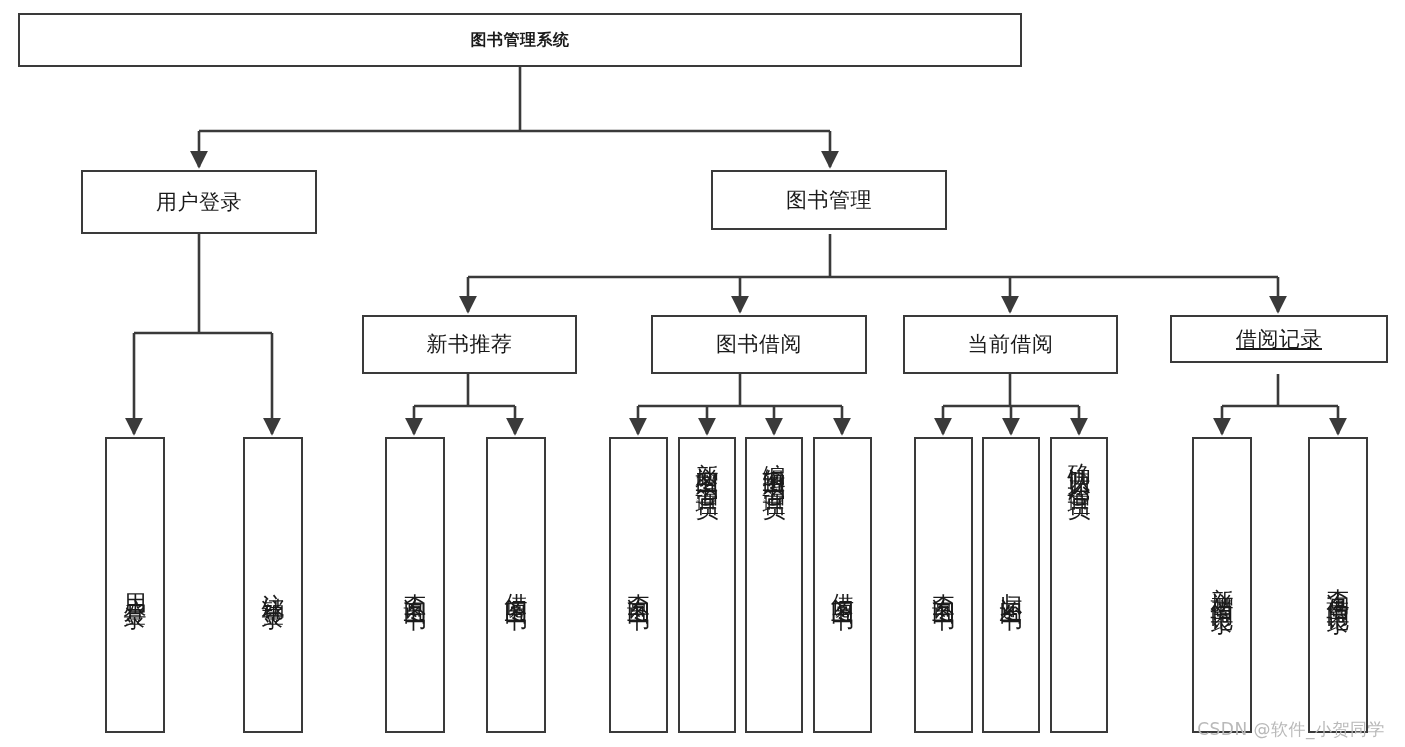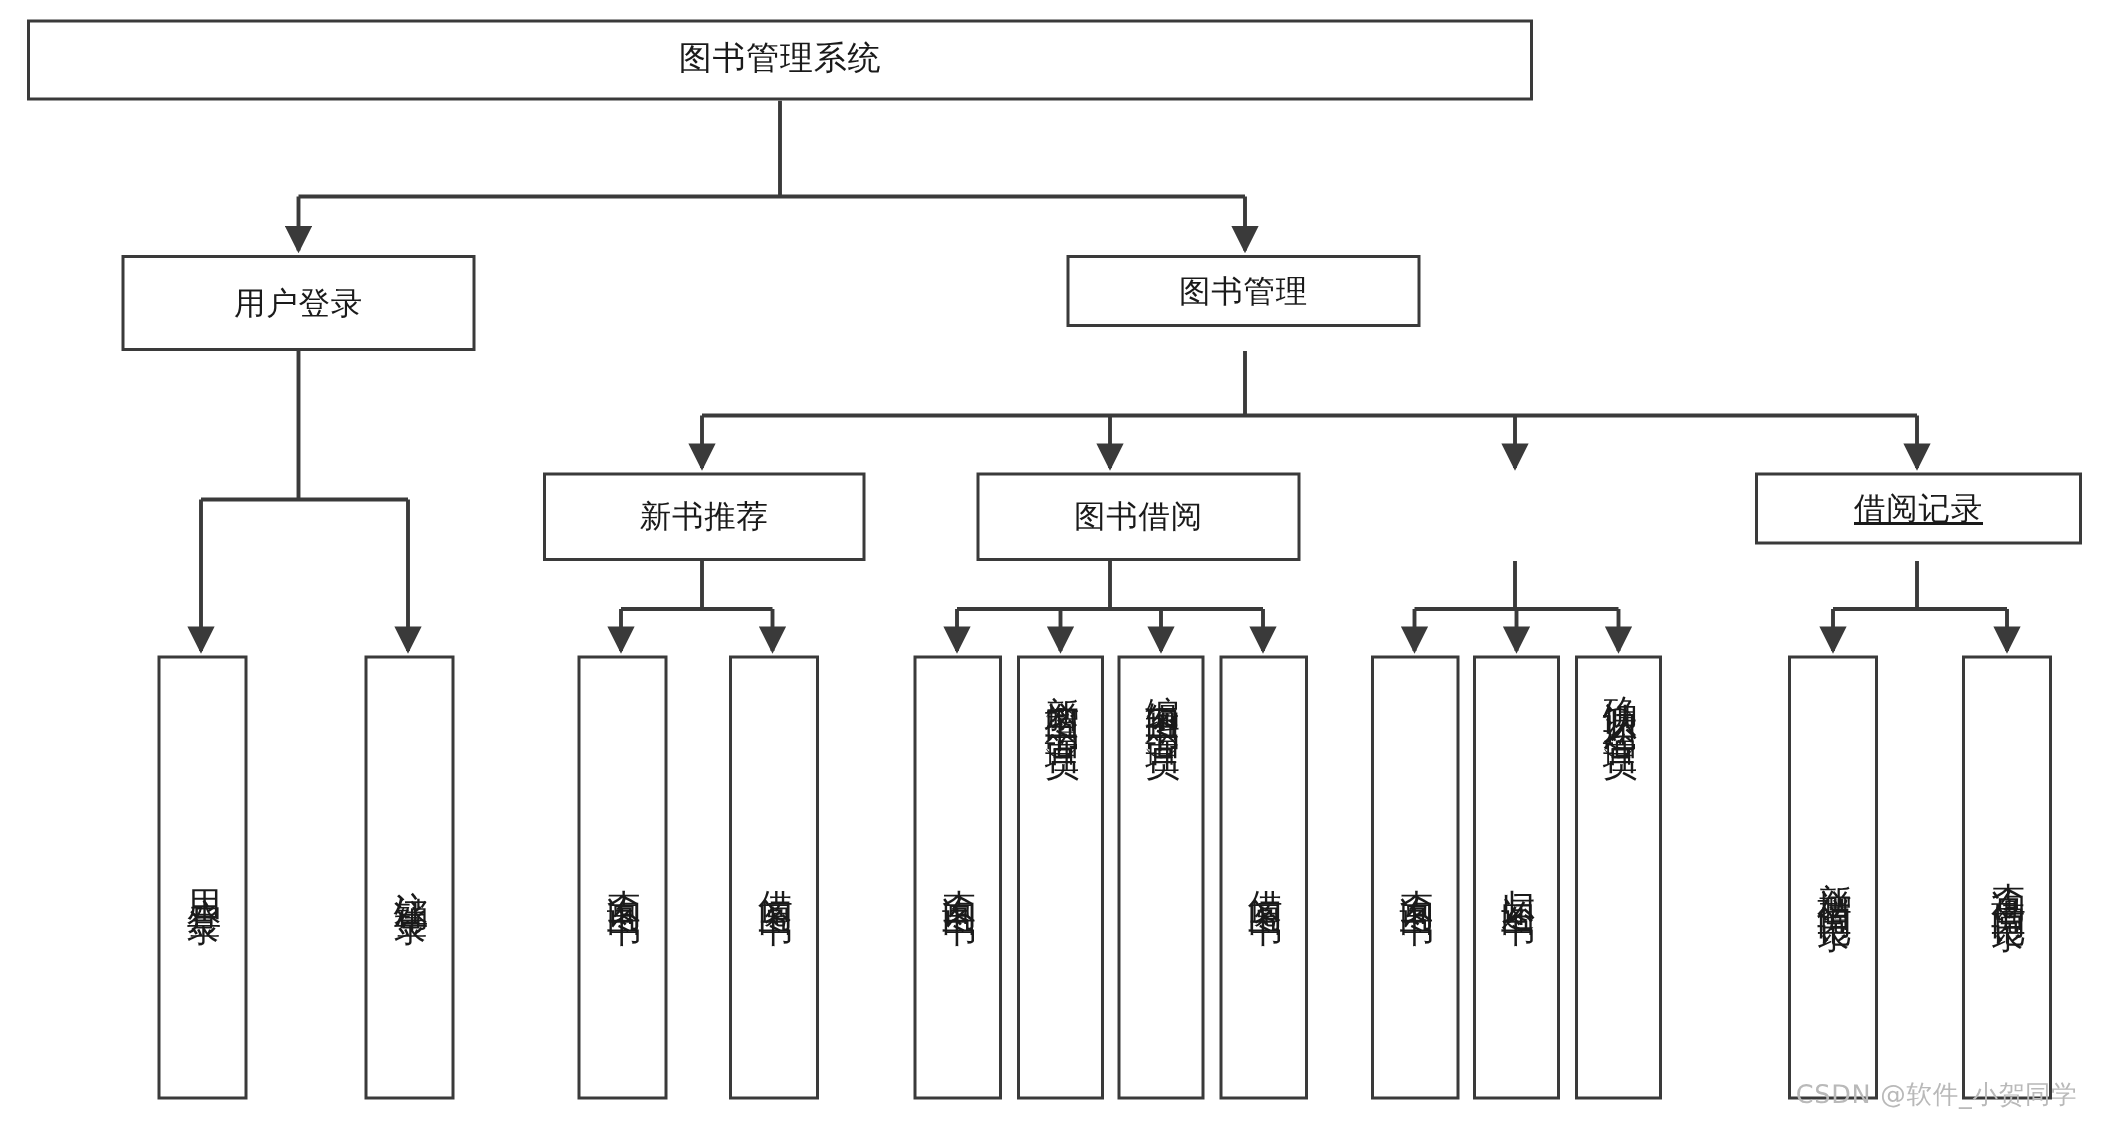--- a/index.html
+++ b/index.html
@@ -43,21 +43,22 @@
     color: #1a1a1a;
   }
   
   .node.horiz .node-label {
     writing-mode: horizontal-tb;
     font-size: 21px;
     line-height: 1.15;
     white-space: nowrap;
   }
   .node.root .node-label {
-    font-size: 22px;
+    font-size: 16px;
+    font-weight: bold;
   }
   
   .node.vert {
     align-items: flex-start;
     justify-content: center;
     padding-top: 6px;
   }
   .node.vert .node-label {
     writing-mode: vertical-rl;
     text-orientation: upright;
@@ -135,30 +136,33 @@
     </g>
   </svg>
 
   <div class="node horiz root" style="left:18px; top:13px; width:1004px; height:54px;">
     <span class="node-label">图书管理系统</span>
   </div>
 
   <div class="node horiz" style="left:81px; top:170px; width:236px; height:64px;">
     <span class="node-label">用户登录</span>
   </div>
-  <div class="node horiz" style="left:711px; top:170px; width:236px; height:48px;">
+  <div class="node horiz" style="left:711px; top:170px; width:236px; height:60px;">
     <span class="node-label">图书管理</span>
   </div>
 
   <div class="node horiz" style="left:362px; top:315px; width:215px; height:59px;">
     <span class="node-label">新书推荐</span>
   </div>
   <div class="node horiz" style="left:651px; top:315px; width:216px; height:59px;">
     <span class="node-label">图书借阅</span>
   </div>
+  <div class="node horiz" style="left:903px; top:315px; width:215px; height:59px;">
+    <span class="node-label">当前借阅</span>
+  </div>
   <div class="node horiz" style="left:1170px; top:315px; width:218px; height:48px;text-decoration:underline;">
     <span class="node-label">借阅记录</span>
   </div>
 
   <div class="node vert centered" style="left:105px; top:437px; width:60px; height:296px;">
     <span class="node-label">用户登录</span>
   </div>
   <div class="node vert centered" style="left:243px; top:437px; width:60px; height:296px;">
     <span class="node-label">注销登录</span>
   </div>

